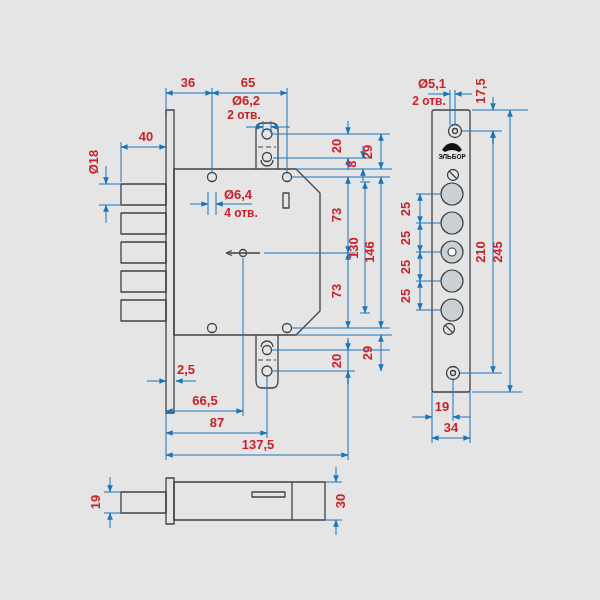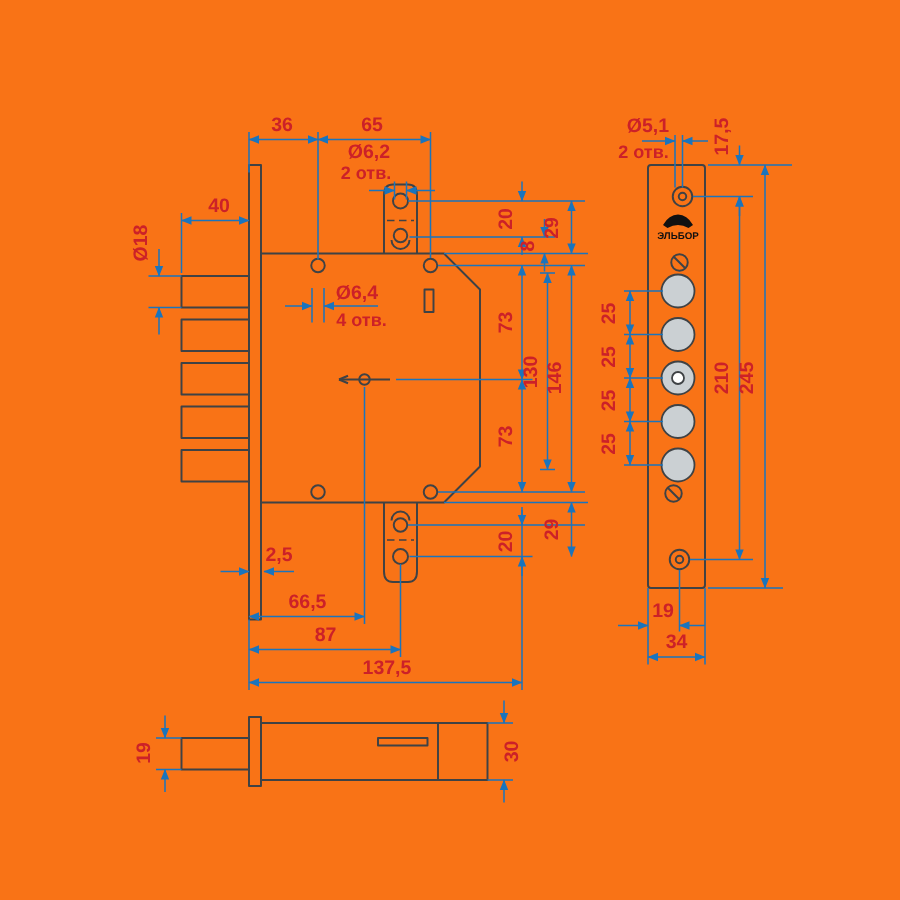--- a/index.html
+++ b/index.html
@@ -1,16 +1,16 @@
 <!DOCTYPE html>
 <html><head>
 <meta charset="utf-8">
 <style>
   html,body{margin:0;padding:0;background:#ffffff;}
-  #stage{width:600px;height:600px;position:relative;background:#f97316;overflow:hidden;text-align:center;}
+  #stage{width:600px;height:600px;position:relative;background:#e5e5e5;overflow:hidden;text-align:center;}
   svg{display:block;}
   .out{stroke:#3f4245;stroke-width:1.3;fill:none;stroke-linejoin:round;}
   .dim{stroke:#1a74bd;stroke-width:1;fill:none;}
   .dash{stroke:#3f4245;stroke-width:1.1;fill:none;stroke-dasharray:5 3;}
   .hole{fill:#cbd0d3;stroke:#3f4245;stroke-width:1.2;}
   .lbl{fill:#cc2128;font-family:"Liberation Sans",sans-serif;font-weight:700;font-size:13px;text-anchor:middle;}
   .lbl.sm{font-size:12px;}
   .logo{fill:#111;font-family:"Liberation Sans",sans-serif;font-weight:700;font-size:6.5px;text-anchor:middle;}
 </style>
 </head>

